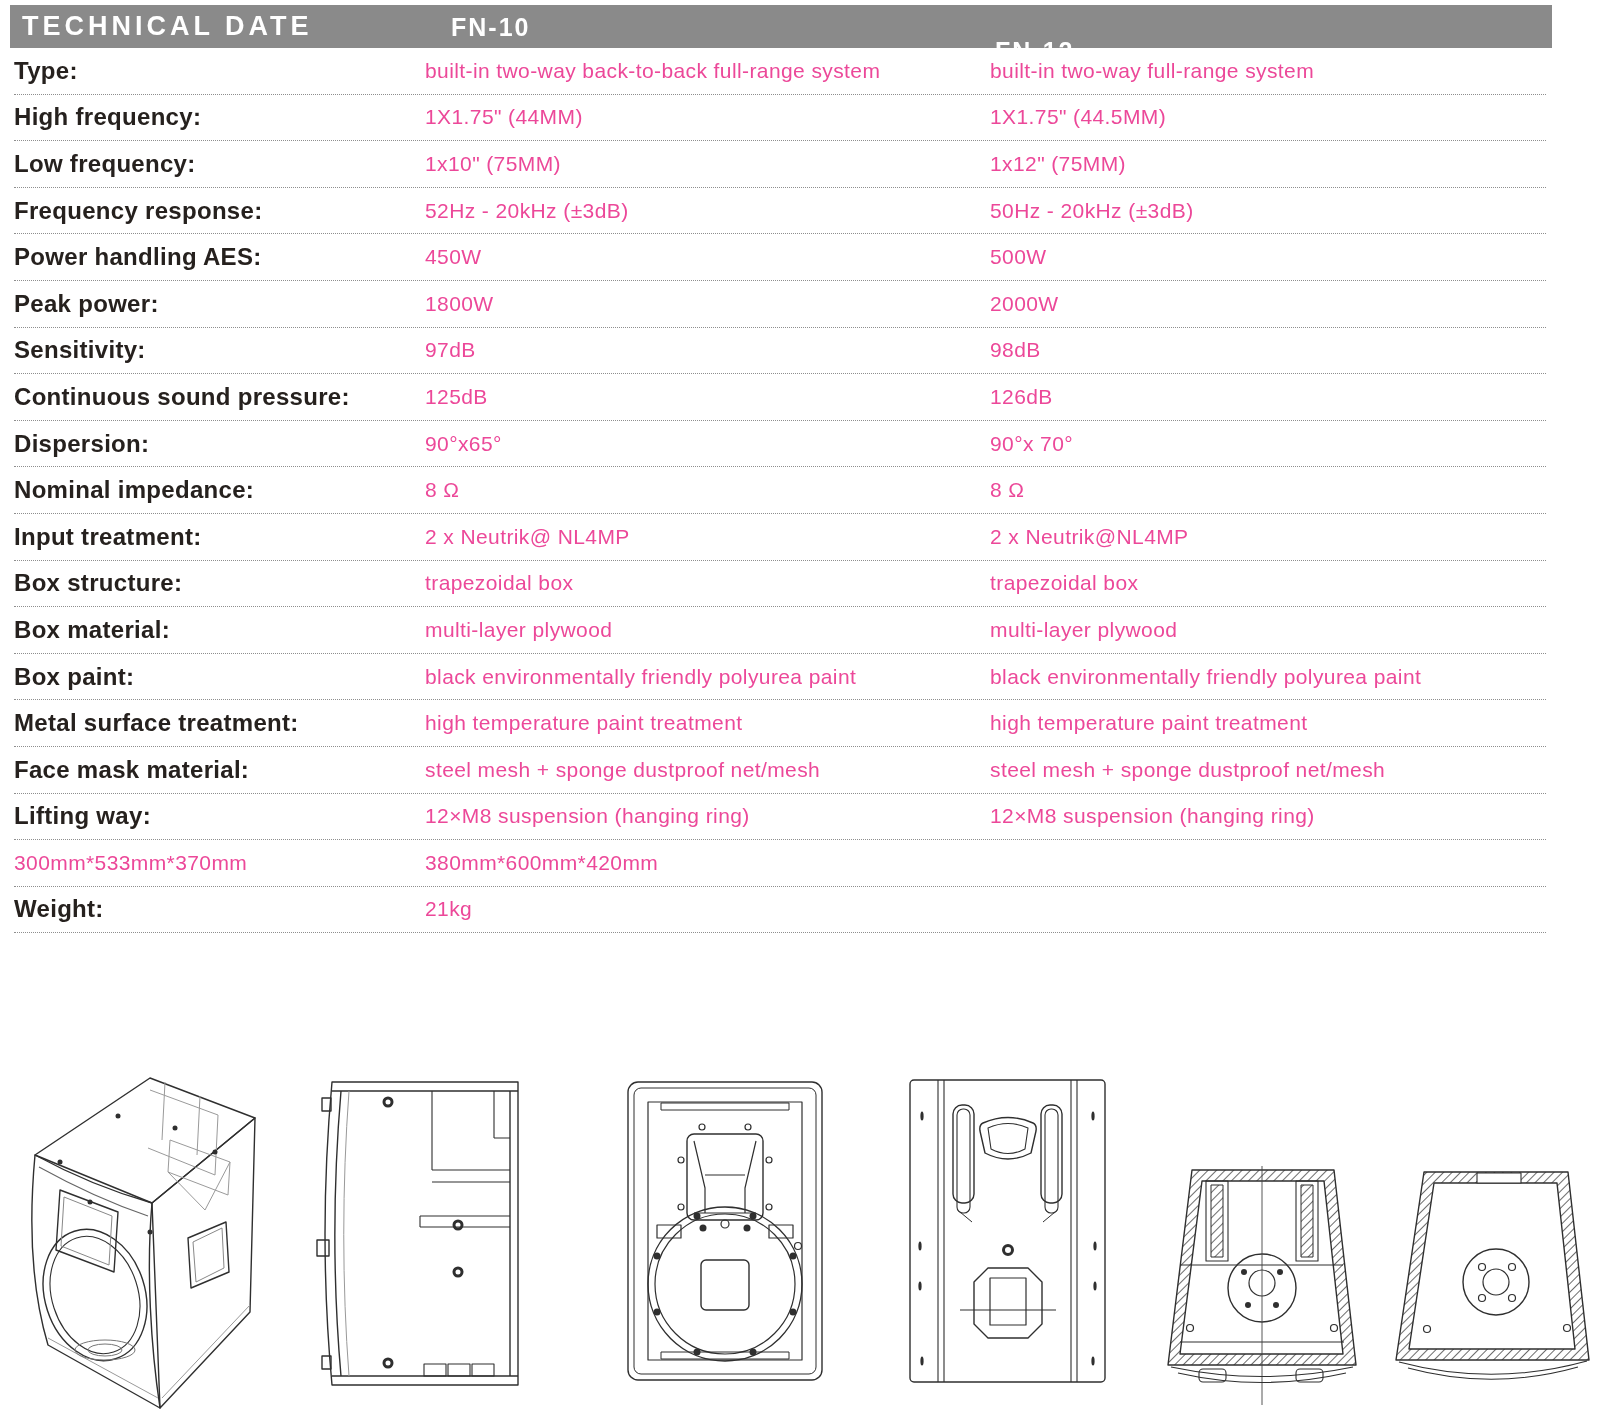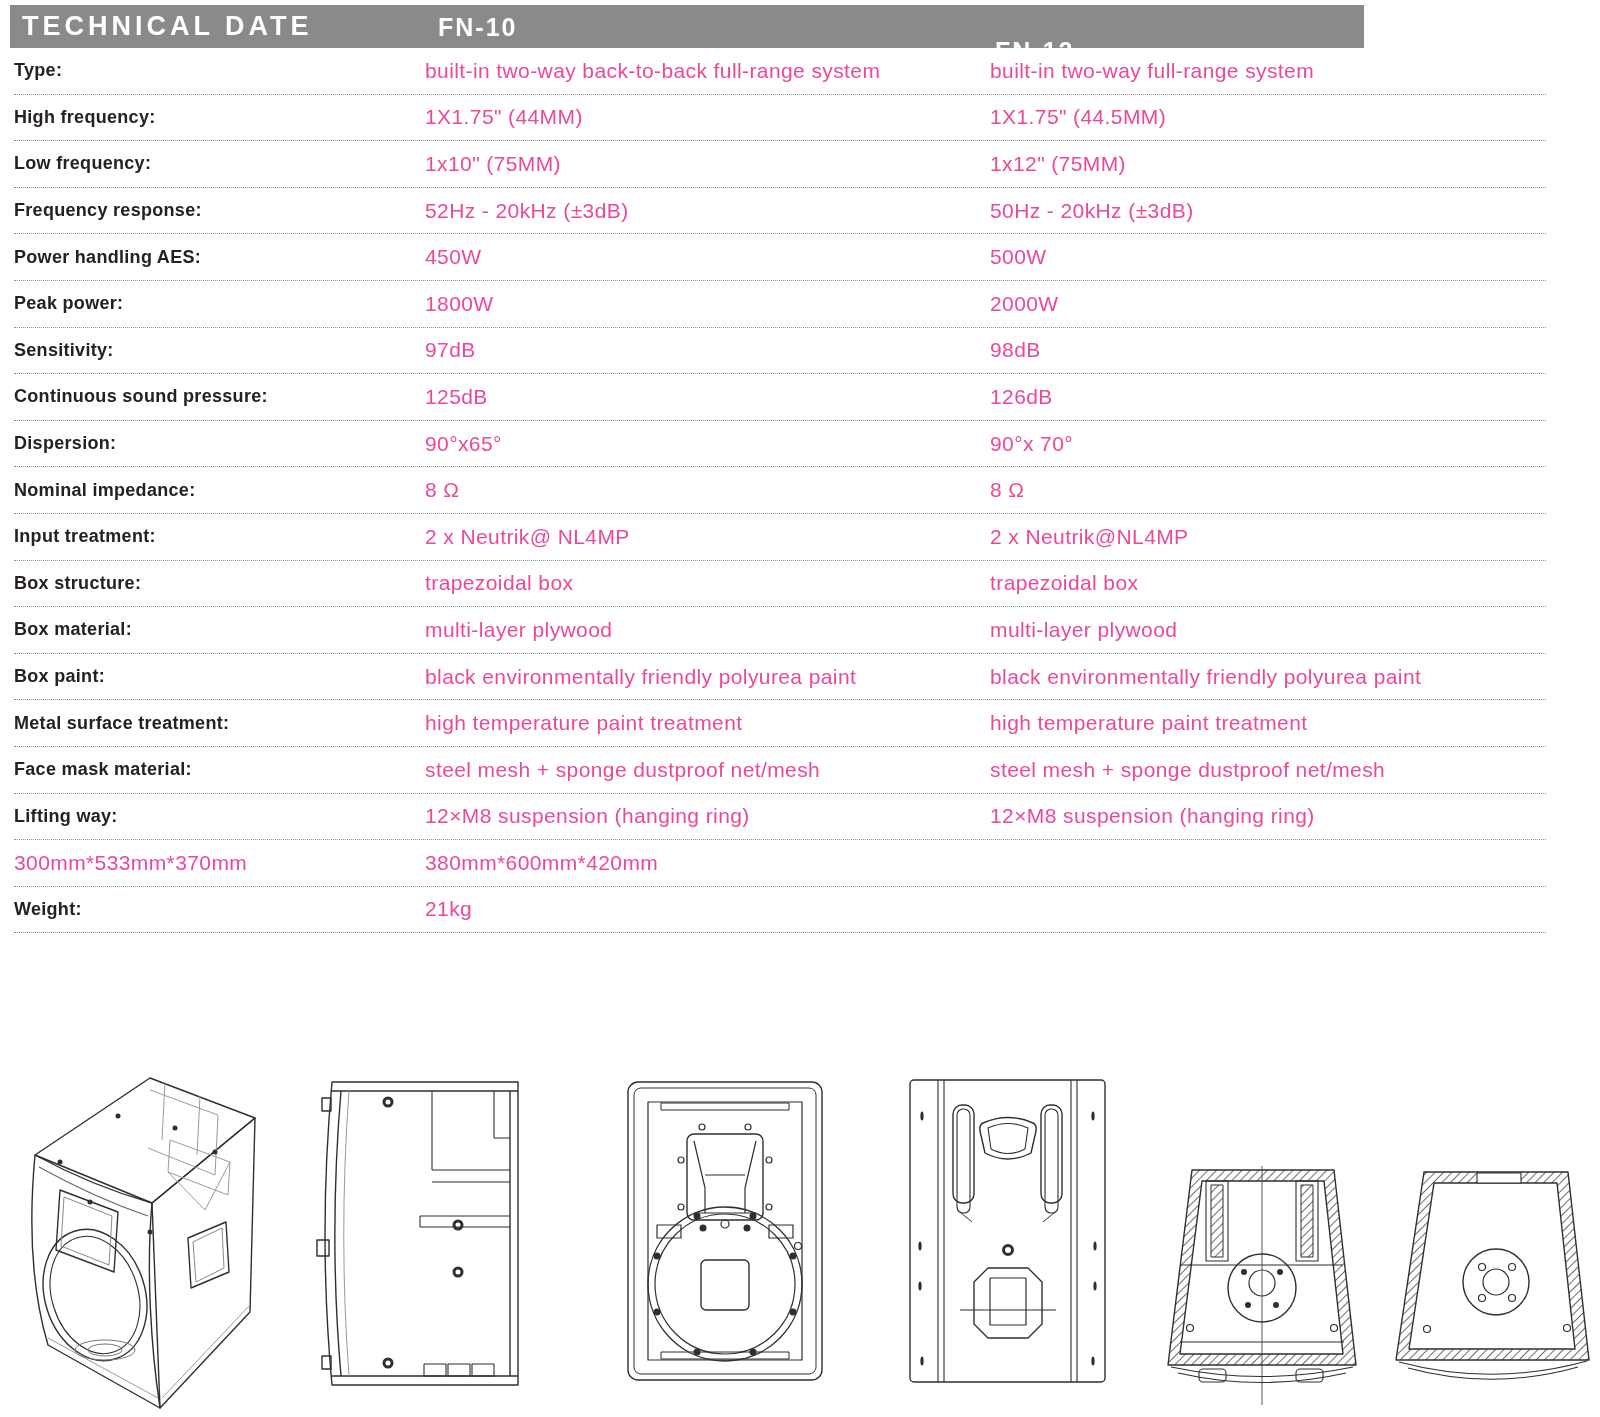--- a/index.html
+++ b/index.html
@@ -1,35 +1,35 @@
 <!DOCTYPE html>
 <html><head>
 <meta charset="utf-8">
 <style>
   html,body{margin:0;padding:0;}
   body{
     width:1600px;height:1417px;position:relative;background:#ffffff;
     font-family:"Liberation Sans", sans-serif;color:#26211e;overflow:hidden;
   }
   .header-bar{
-    position:absolute;left:10px;top:5px;width:1354px;height:43px;
+    position:absolute;left:10px;top:5px;width:1542px;height:43px;
     background:#8a8a8a;color:#ffffff;
   }
   .header-title{
     position:absolute;left:12px;top:6px;font-size:27px;font-weight:bold;letter-spacing:4px;
   }
   .header-model{position:absolute;top:8px;font-size:25px;font-weight:bold;letter-spacing:2px;}
-  .header-model.m1{left:428px;}
+  .header-model.m1{left:441px;}
   .header-model.m2{left:985px;margin-top:24px;}
   .spec-table{position:absolute;left:14px;top:48px;width:1532px;}
   .row{
     height:45.6px;display:grid;grid-template-columns:411px 565px 1fr;
     align-items:center;border-bottom:1px dotted #8e8e8e;
   }
-  .lbl{font-weight:bold;font-size:18px;letter-spacing:0.3px;}
+  .lbl{font-weight:bold;font-size:24px;letter-spacing:0.3px;}
   .val{font-size:21px;letter-spacing:0.4px;color:#ec4899;}
   .drawings{position:absolute;left:0;top:1020px;}
 </style>
 </head>
 <body>
 
 <div class="header-bar">
   <span class="header-title">TECHNICAL DATE</span>
   <span class="header-model m1">FN-10</span>
   <span class="header-model m2">FN-12</span>

